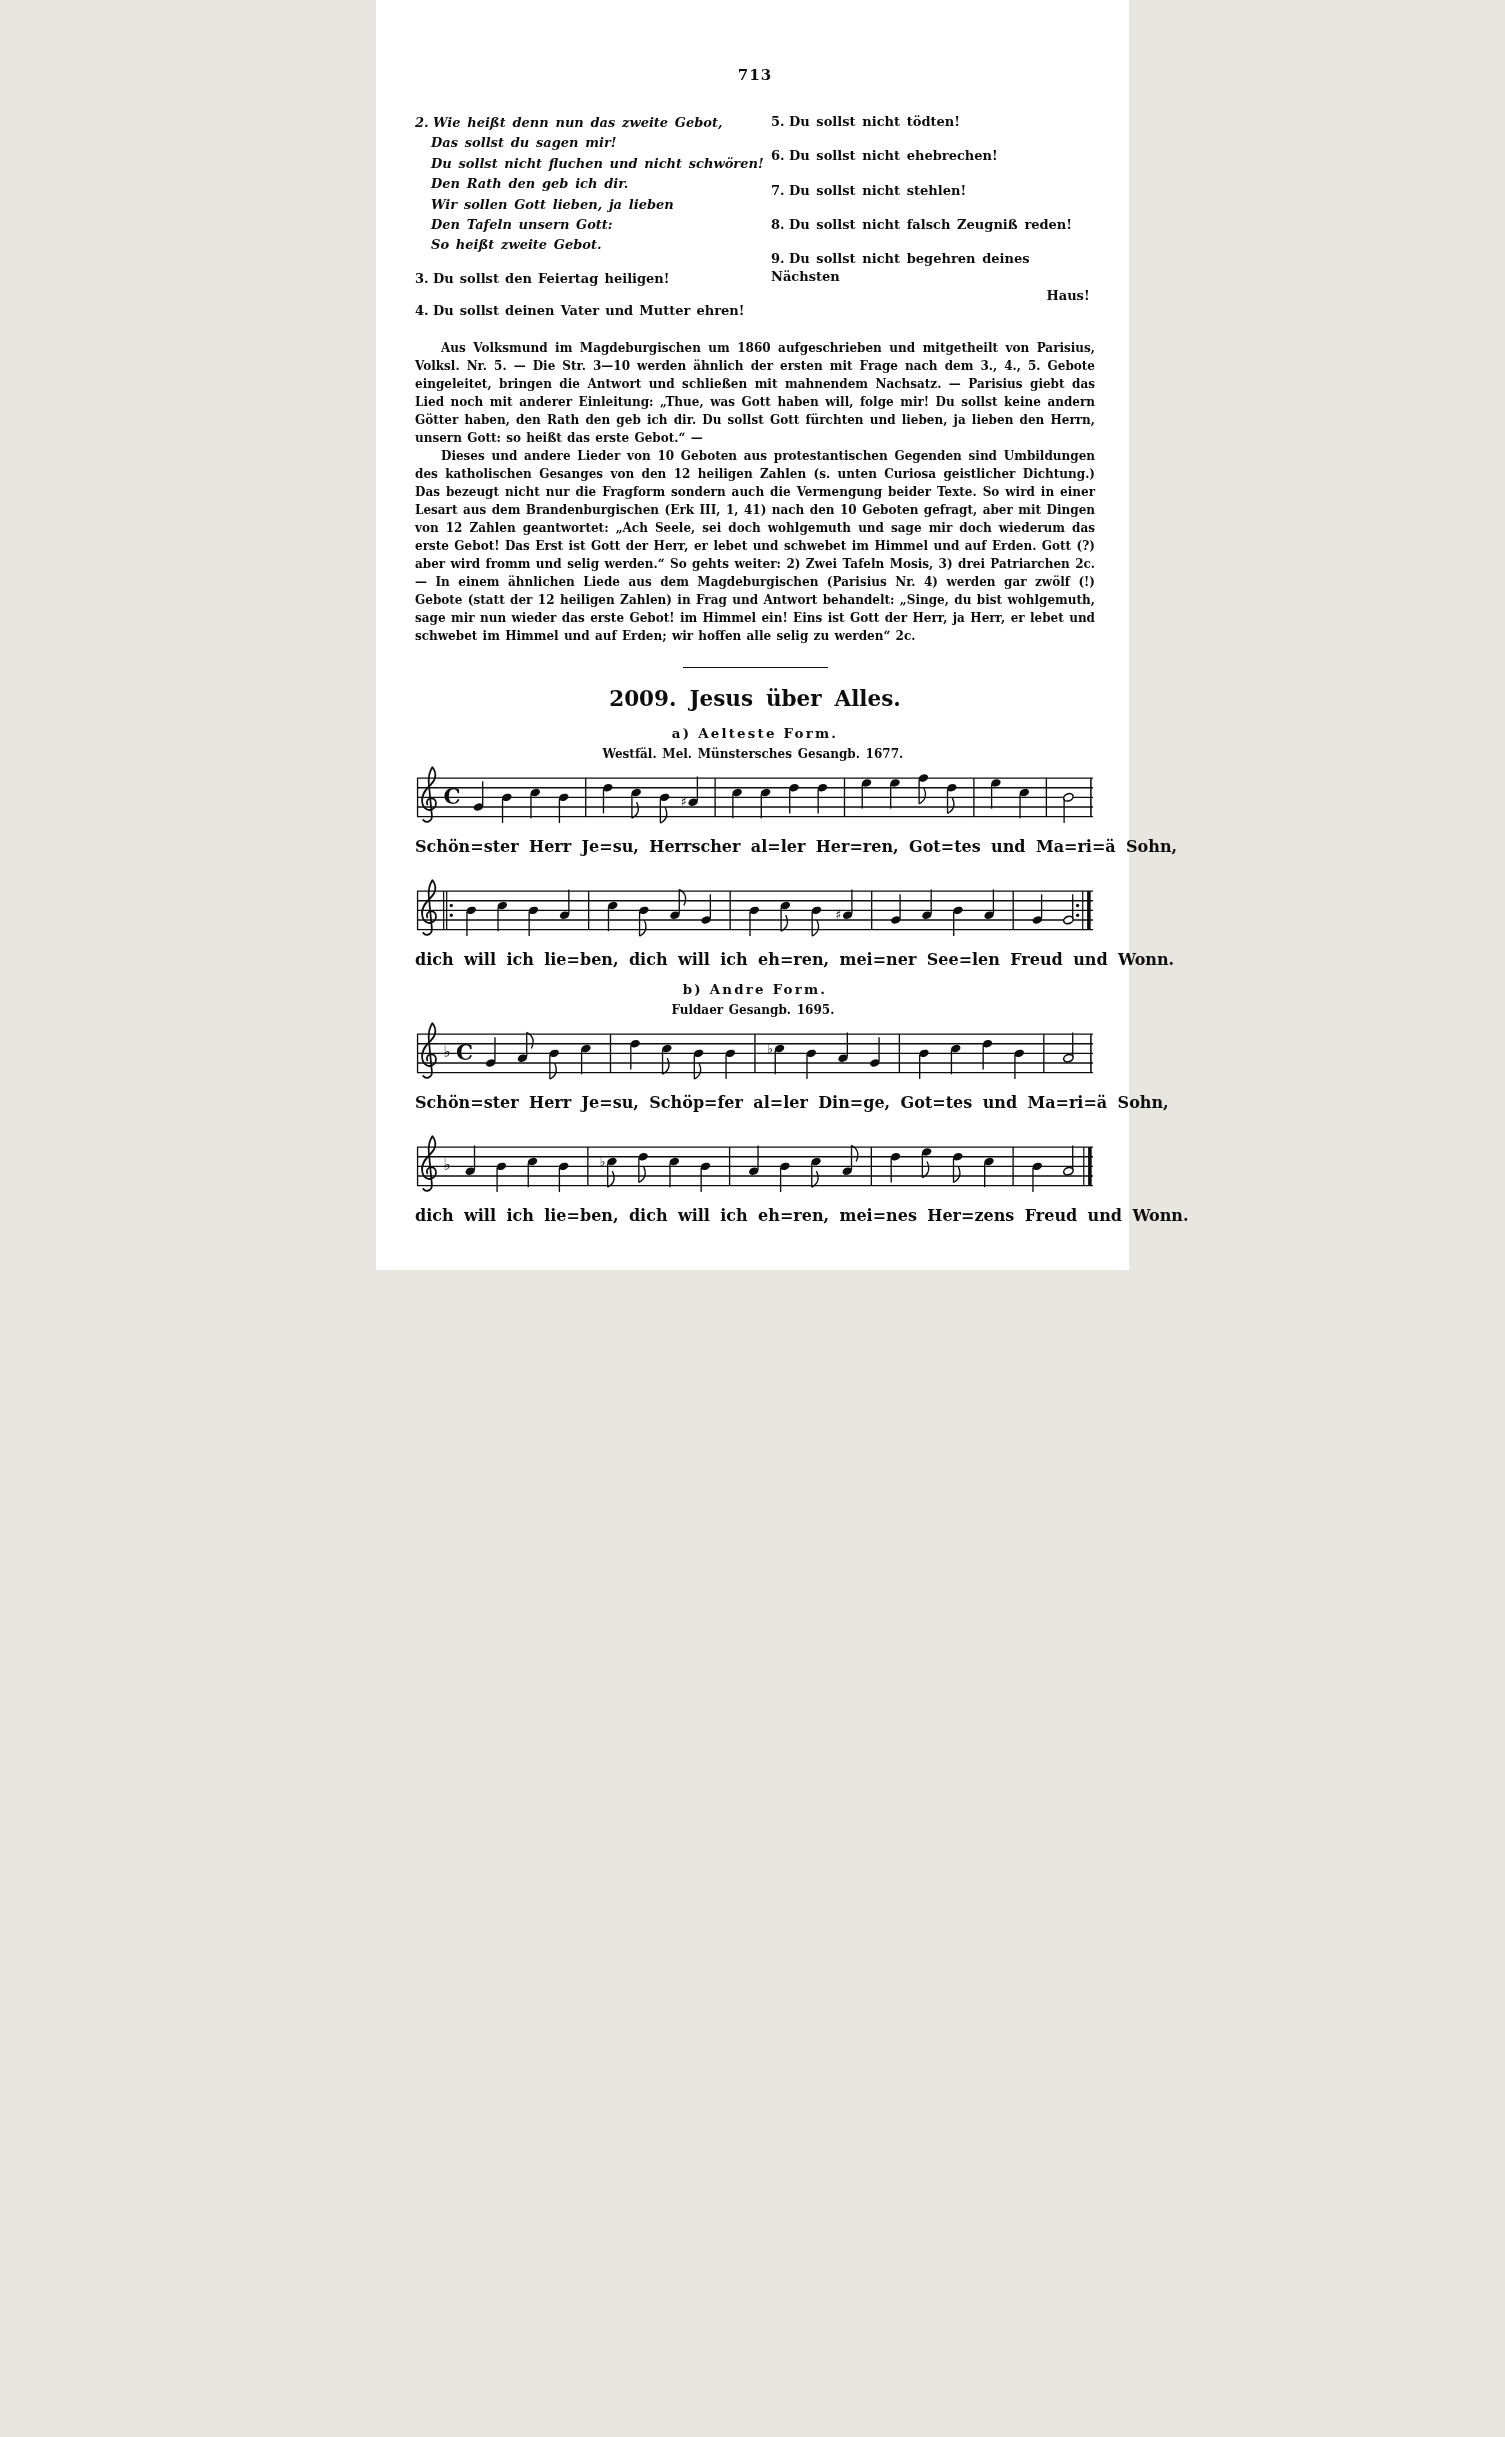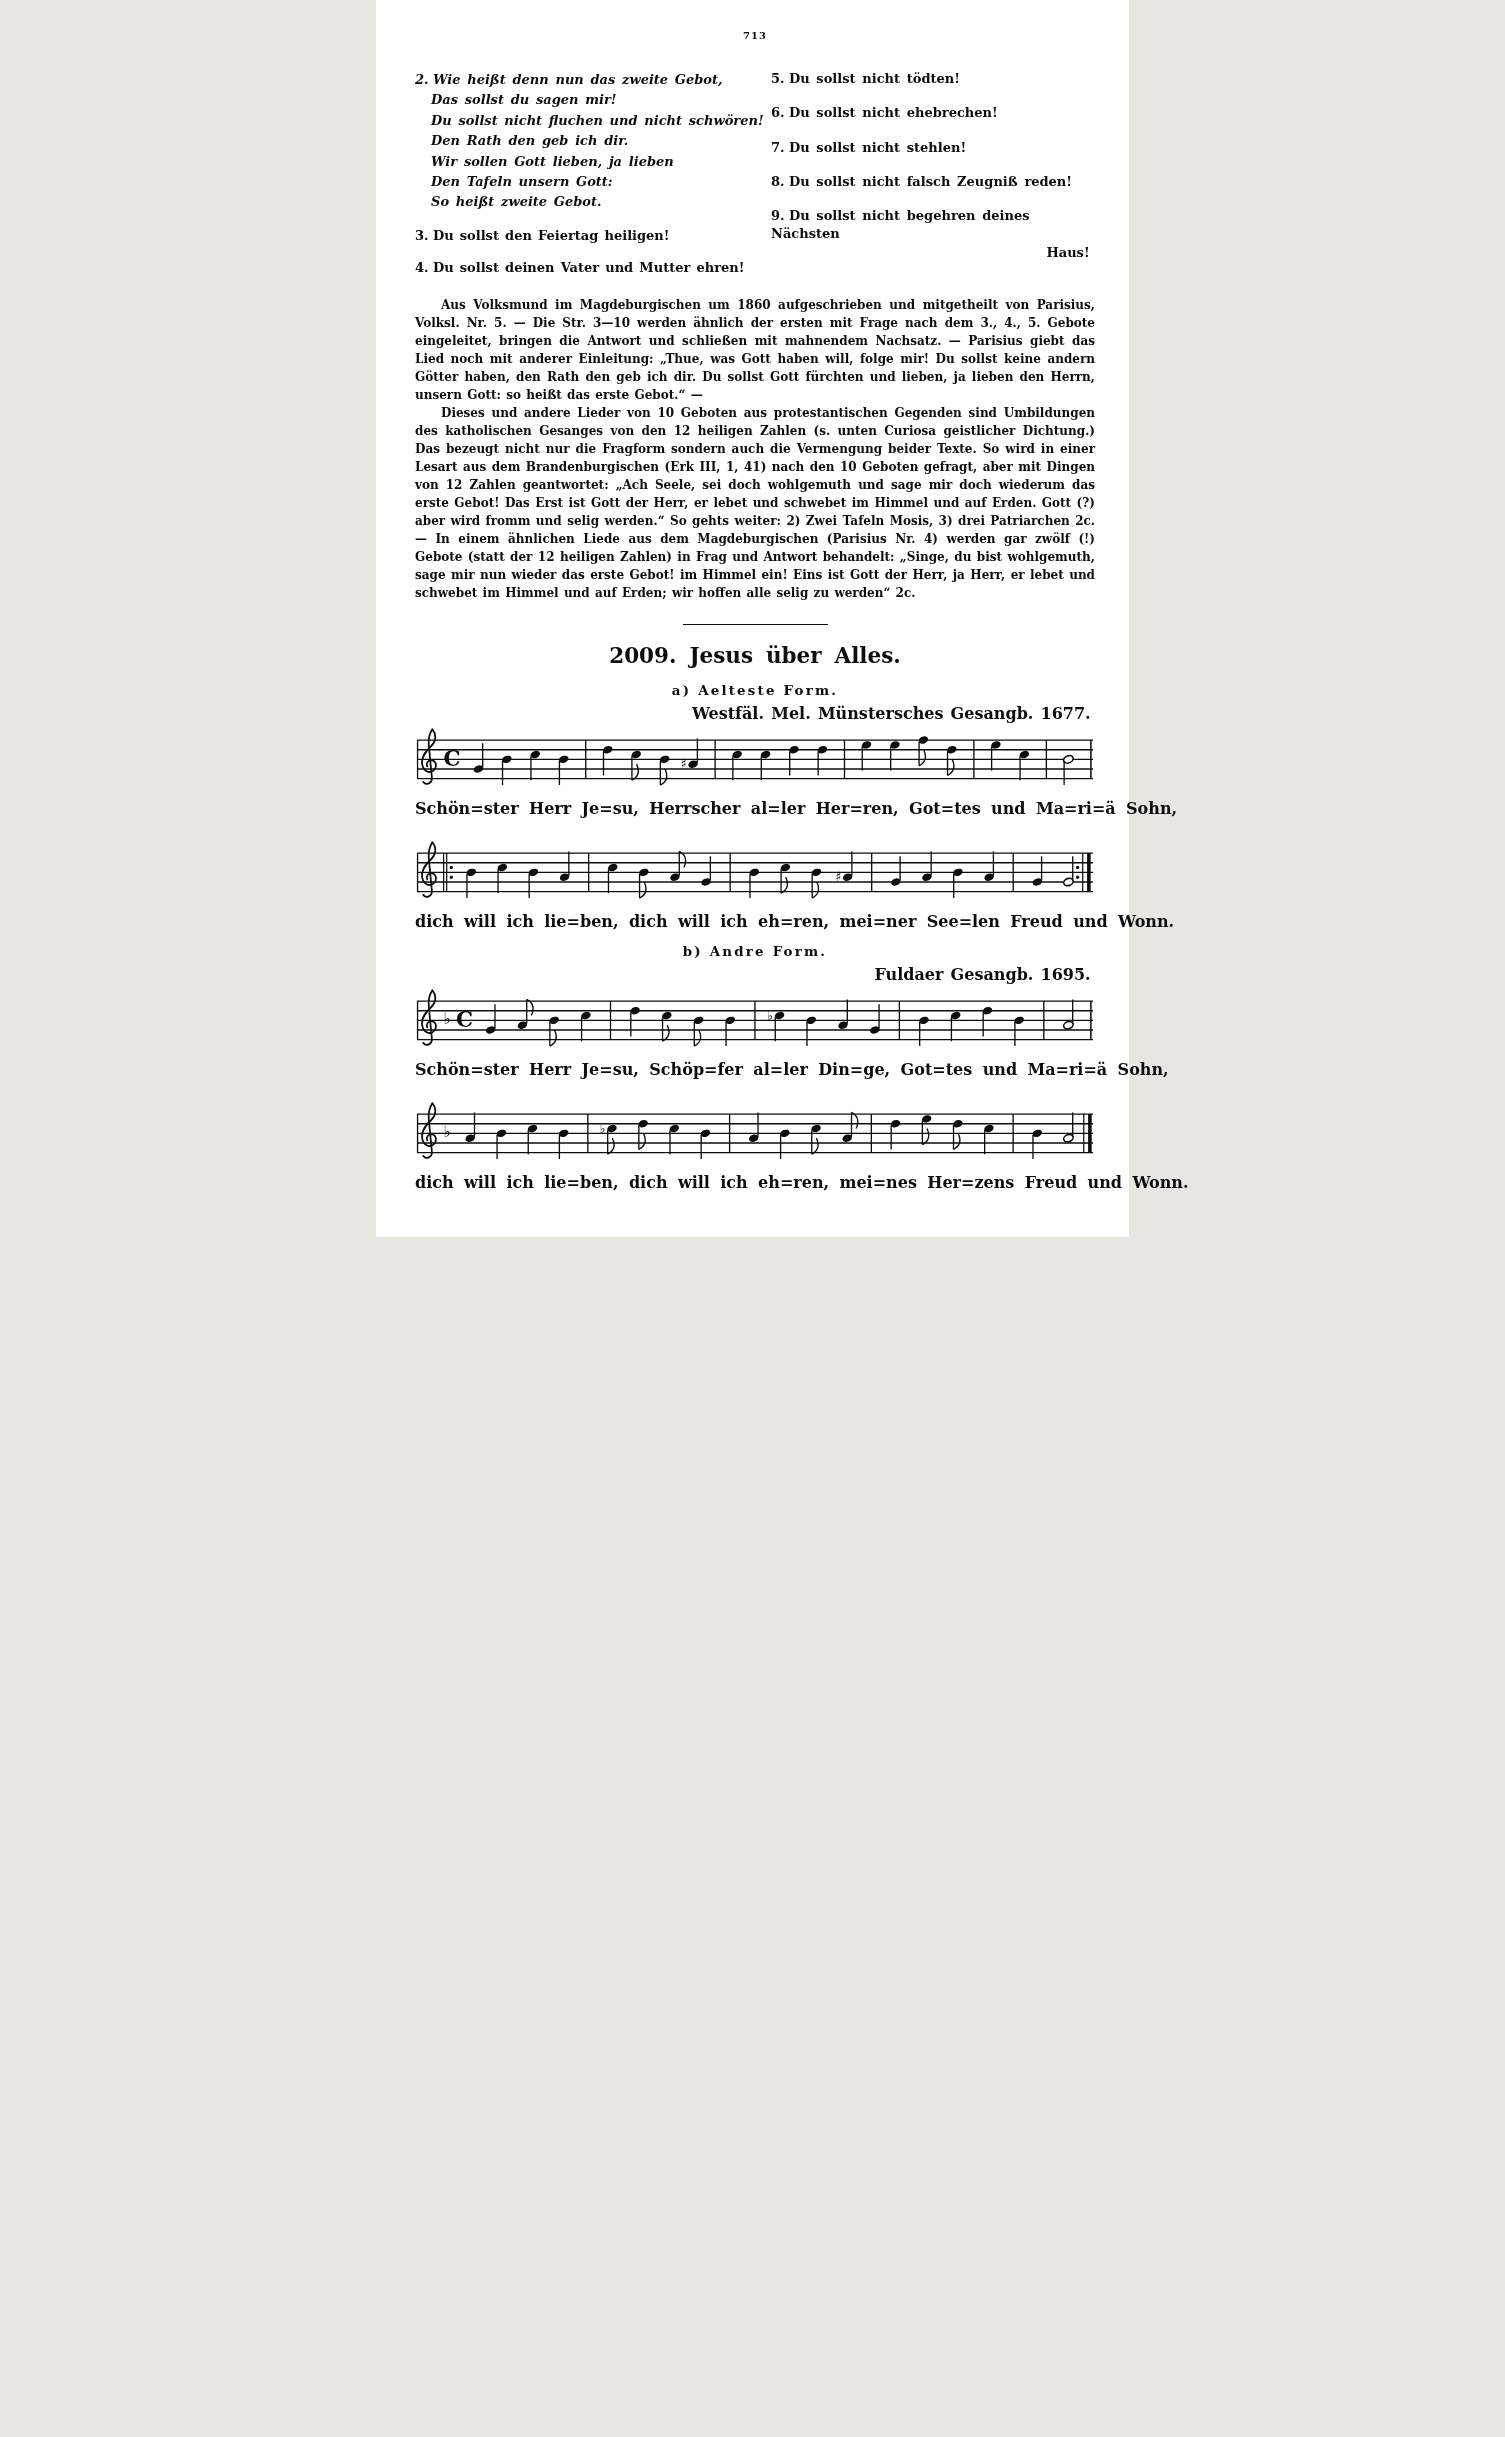--- a/index.html
+++ b/index.html
@@ -1,40 +1,40 @@
 <!DOCTYPE html>
 <html style="font-size:8.6px"><head>
 <meta charset="utf-8">
 <style>
   html,body{margin:0;padding:0;background:#e8e6e0;}
   .page{
     width:753px;min-height:1219px;margin:0 auto;background:#ffffff;
     color:#0d0d0d;font-family:"DejaVu Serif",serif;font-weight:bold;
     padding:30px 34px 43px 39px;box-sizing:border-box;
   }
-  .page-number{text-align:center;font-size:10px;letter-spacing:1.1px;margin-bottom:29px;}
+  .page-number{text-align:center;font-size:15px;letter-spacing:1.1px;margin-bottom:29px;margin-top:36px;}
   
   .verses{display:flex;gap:16px;}
   .col-left{width:50%;}
   .col-right{width:50%;}
   .stanza .vline{font-size:13px;line-height:20.4px;padding-left:16px;word-spacing:2.2px;white-space:nowrap;font-style:italic;}
   .stanza .vline.first{padding-left:0;}
   .vnum{display:inline-block;margin-right:4.3px;}
   .vitem{font-size:13px;line-height:18.3px;margin-top:14px;word-spacing:1.6px;white-space:nowrap;}
   .ritem{font-size:13px;line-height:18.3px;margin-bottom:16px;word-spacing:2.2px;}
   .ritem .runover{text-align:right;padding-right:5.4px;}
   
   .notes{margin-top:18.3px;font-size:12px;line-height:18px;text-align:justify;word-spacing:1.1px;}
   .notes p{margin:0;text-indent:26px;}
   
   .divider{width:145px;border-top:1.3px solid #0d0d0d;margin:21.5px auto 18.3px auto;height:0;}
   
   .song-title{text-align:center;font-size:21.5px;margin:0 0 14px 0;font-weight:bold;word-spacing:5.4px;}
   .form-heading{text-align:center;font-size:13.4px;letter-spacing:2.2px;margin:9.7px 0 5.4px 0;font-weight:bold;}
-  .source{text-align:right;font-size:16px;padding-right:4.3px;margin-bottom:1.1px;word-spacing:1.6px;}
+  .source{text-align:center;font-size:12px;padding-right:4.3px;margin-bottom:1.1px;word-spacing:1.6px;}
   .staff-svg{width:100%;height:75px;display:block;}
   .lyrics{text-align:center;font-size:16px;word-spacing:4.8px;margin:0 0 12px 0;white-space:nowrap;}
   .lyrics.last{margin-bottom:2.2px;}
   .staff-gap{height:7.5px;}
 </style>
 </head>
 <body>
 
 <div class="page">
 

